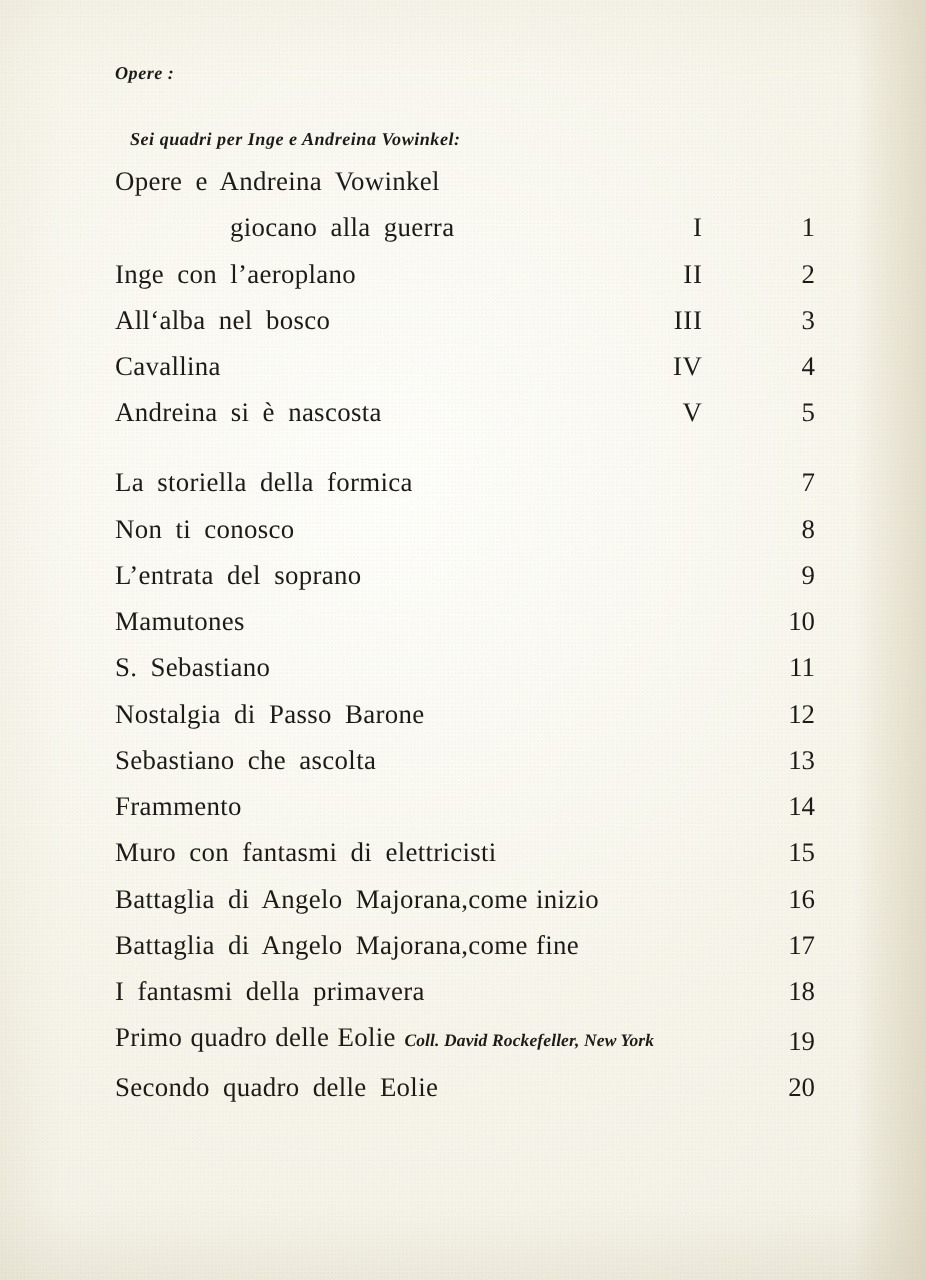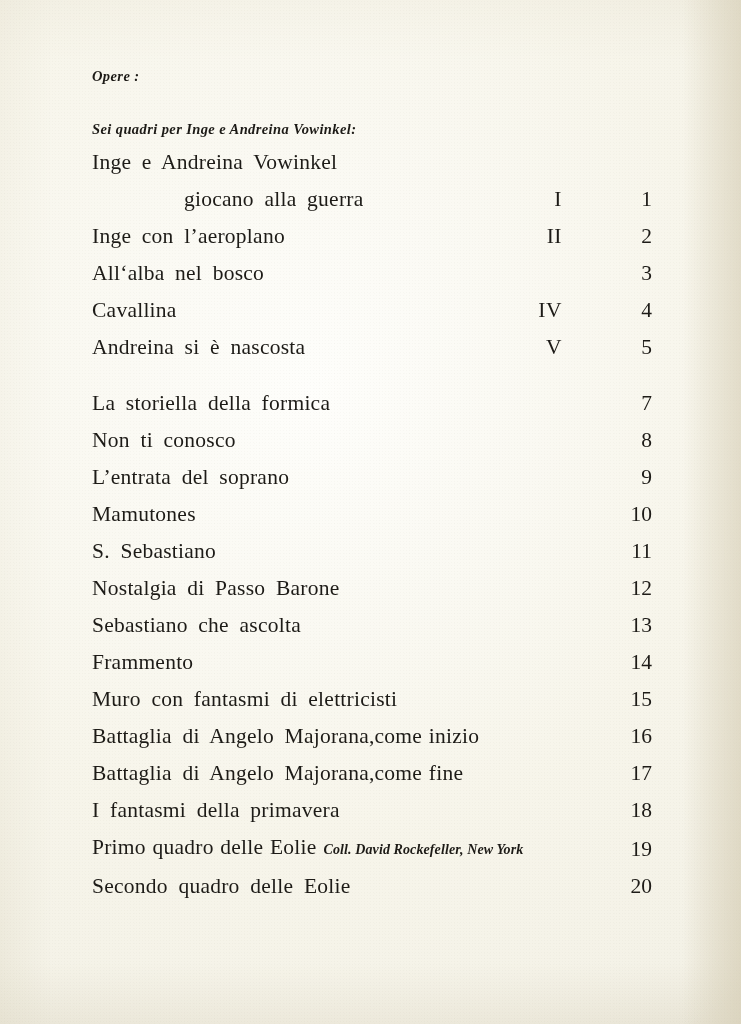--- a/index.html
+++ b/index.html
@@ -47,38 +47,38 @@
     top: 0; right: 0;
     width: 58px; height: 100%;
     pointer-events: none;
     background: linear-gradient(270deg, rgba(214,206,182,0.55) 0%, rgba(214,206,182,0.0) 100%);
   }
 
   
   .content {
     position: absolute;
     left: 92px;
-    top: 68px;
+    top: 51px;
     width: 560px;
   }
 
   .section-label {
     font-style: italic;
     font-weight: bold;
     font-size: 14.5px;
     letter-spacing: 0.4px;
     margin: 0 0 36px 0;
   }
 
   .group-heading {
     font-style: italic;
     font-weight: bold;
     font-size: 14.5px;
     letter-spacing: 0.4px;
-    margin: 0 0 6px 0;
+    margin: 0 0 6px 12px;
   }
 
   
   .entry-list {
     margin: 0;
     padding: 0;
     list-style: none;
   }
 
   .entry {
@@ -151,34 +151,35 @@
 
   <div class="content">
 
     <div class="section-label">Opere :</div>
 
     <div class="group-heading">Sei quadri per Inge e Andreina Vowinkel:</div>
 
     <ul class="entry-list">
 
       <li class="entry">
-        <span class="entry-title">Inge  e  Andreina  Vowinkel</span>
+        <span class="entry-title">Opere  e  Andreina  Vowinkel</span>
         <span class="entry-title continuation">giocano  alla  guerra</span>
         <span class="entry-roman">I</span>
         <span class="entry-number">1</span>
       </li>
 
       <li class="entry">
         <span class="entry-title">Inge  con  l’aeroplano</span>
         <span class="entry-roman">II</span>
         <span class="entry-number">2</span>
       </li>
 
       <li class="entry">
         <span class="entry-title">All‘alba  nel  bosco</span>
+        <span class="entry-roman">III</span>
         <span class="entry-number">3</span>
       </li>
 
       <li class="entry">
         <span class="entry-title">Cavallina</span>
         <span class="entry-roman">IV</span>
         <span class="entry-number">4</span>
       </li>
 
       <li class="entry">

